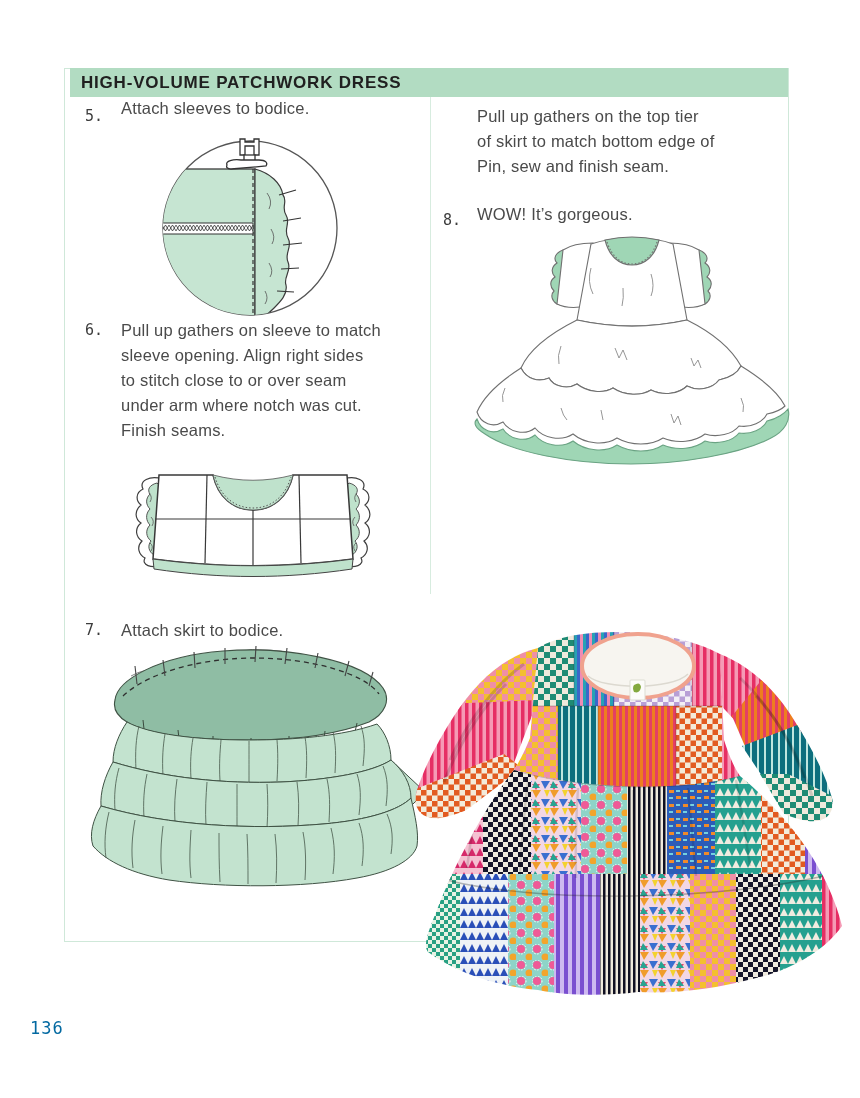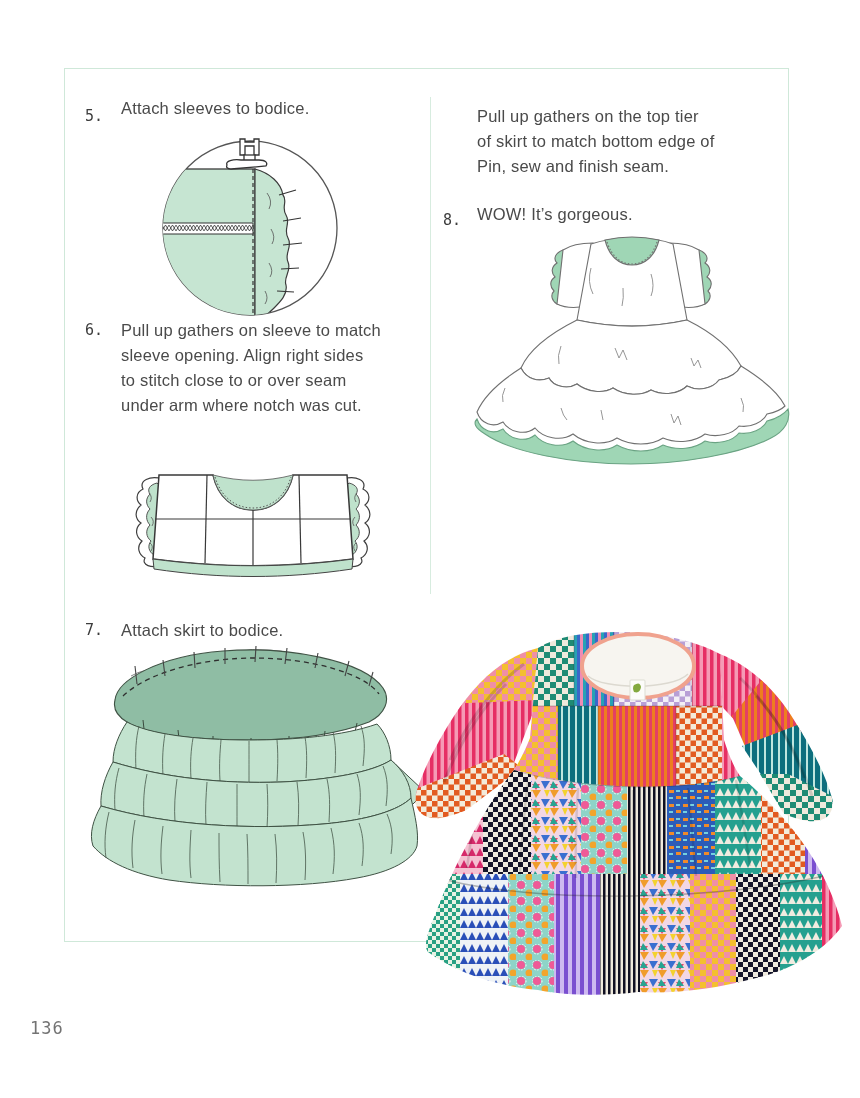--- a/index.html
+++ b/index.html
@@ -9,30 +9,33 @@
          border:1px solid #cfe8d9;box-sizing:border-box;}
   .divider{position:absolute;left:430px;top:97px;width:1px;height:497px;background:#d7ecdf;}
   .band{position:absolute;left:70px;top:68px;width:718px;height:29px;background:#b2dcc2;
         display:flex;align-items:center;}
   .band .t{font-weight:bold;font-size:17px;letter-spacing:0.8px;color:#202020;padding-left:11px;}
   .num{position:absolute;font-family:"DejaVu Sans Mono",monospace;font-size:15px;color:#3c3c3c;}
   .txt{position:absolute;font-size:16.5px;line-height:25px;letter-spacing:0.2px;color:#4a4a4a;}
   .lines div{height:25px;white-space:nowrap;}
   .fig{position:absolute;}
   .pageno{position:absolute;left:30px;top:1018px;font-family:"DejaVu Sans Mono",monospace;
-          font-size:17px;color:#737373;letter-spacing:1px;}
+          font-size:17px;color:#0369a1;letter-spacing:1px;}
 </style>
 </head>
 <body>
 
 <div class="page">
 
   <div class="frame"></div>
   <div class="divider"></div>
 
+  <div class="band">
+    <span class="t">HIGH-VOLUME PATCHWORK DRESS</span>
+  </div>
 
   <div class="num" style="left:85px;top:107px">5.</div>
   <div class="txt" style="left:121px;top:96px">Attach sleeves to bodice.</div>
 
   <svg class="fig" style="left:155px;top:133px" width="190" height="190" viewBox="0 0 190 190">
     <defs>
       <clipPath id="c5">
           <circle cx="95" cy="95" r="87"></circle>
         </clipPath>
       <pattern id="xh" width="7" height="9" patternUnits="userSpaceOnUse">
@@ -66,20 +69,21 @@
       <path d="M72,32 C70,28 78,26 86,27 L104,27 C111,27 113,30 111,33 L76,36 C72,36 71,34 72,32 Z"></path>
     </g>
   </svg>
 
   <div class="num" style="left:85px;top:321px">6.</div>
   <div class="txt lines" style="left:121px;top:318px">
     <div>Pull up gathers on sleeve to match</div>
     <div>sleeve opening. Align right sides</div>
     <div>to stitch close to or over seam</div>
     <div>under arm where notch was cut.</div>
+    <div>Finish seams.</div>
   </div>
 
   <svg class="fig" style="left:101px;top:455px" width="304" height="150" viewBox="0 0 304 150">
     <g>
       <path d="M62,24 C48,20 38,26 42,34 C34,38 35,46 40,50 C33,56 34,64 40,68 C33,74 35,82 41,86 C35,92 38,100 44,103 C40,110 50,114 62,110 Z" fill="#fff" stroke="#3f3f3f" stroke-width="1.2"></path>
       <path d="M56,28 C48,30 46,35 49,39 C44,44 45,50 49,54 C44,59 45,66 49,70 C44,75 45,82 50,86 C46,91 48,97 53,100 C56,101 58,100 58,98 L58,30 Z" fill="#bfe2cc" stroke="#444" stroke-width="0.9"></path>
       <g stroke="#555" stroke-width="0.8" fill="none">
         <path d="M48,38 q4,4 1,9"></path>
           <path d="M50,62 q4,4 1,9"></path>
           <path d="M49,88 q4,3 1,8"></path>

